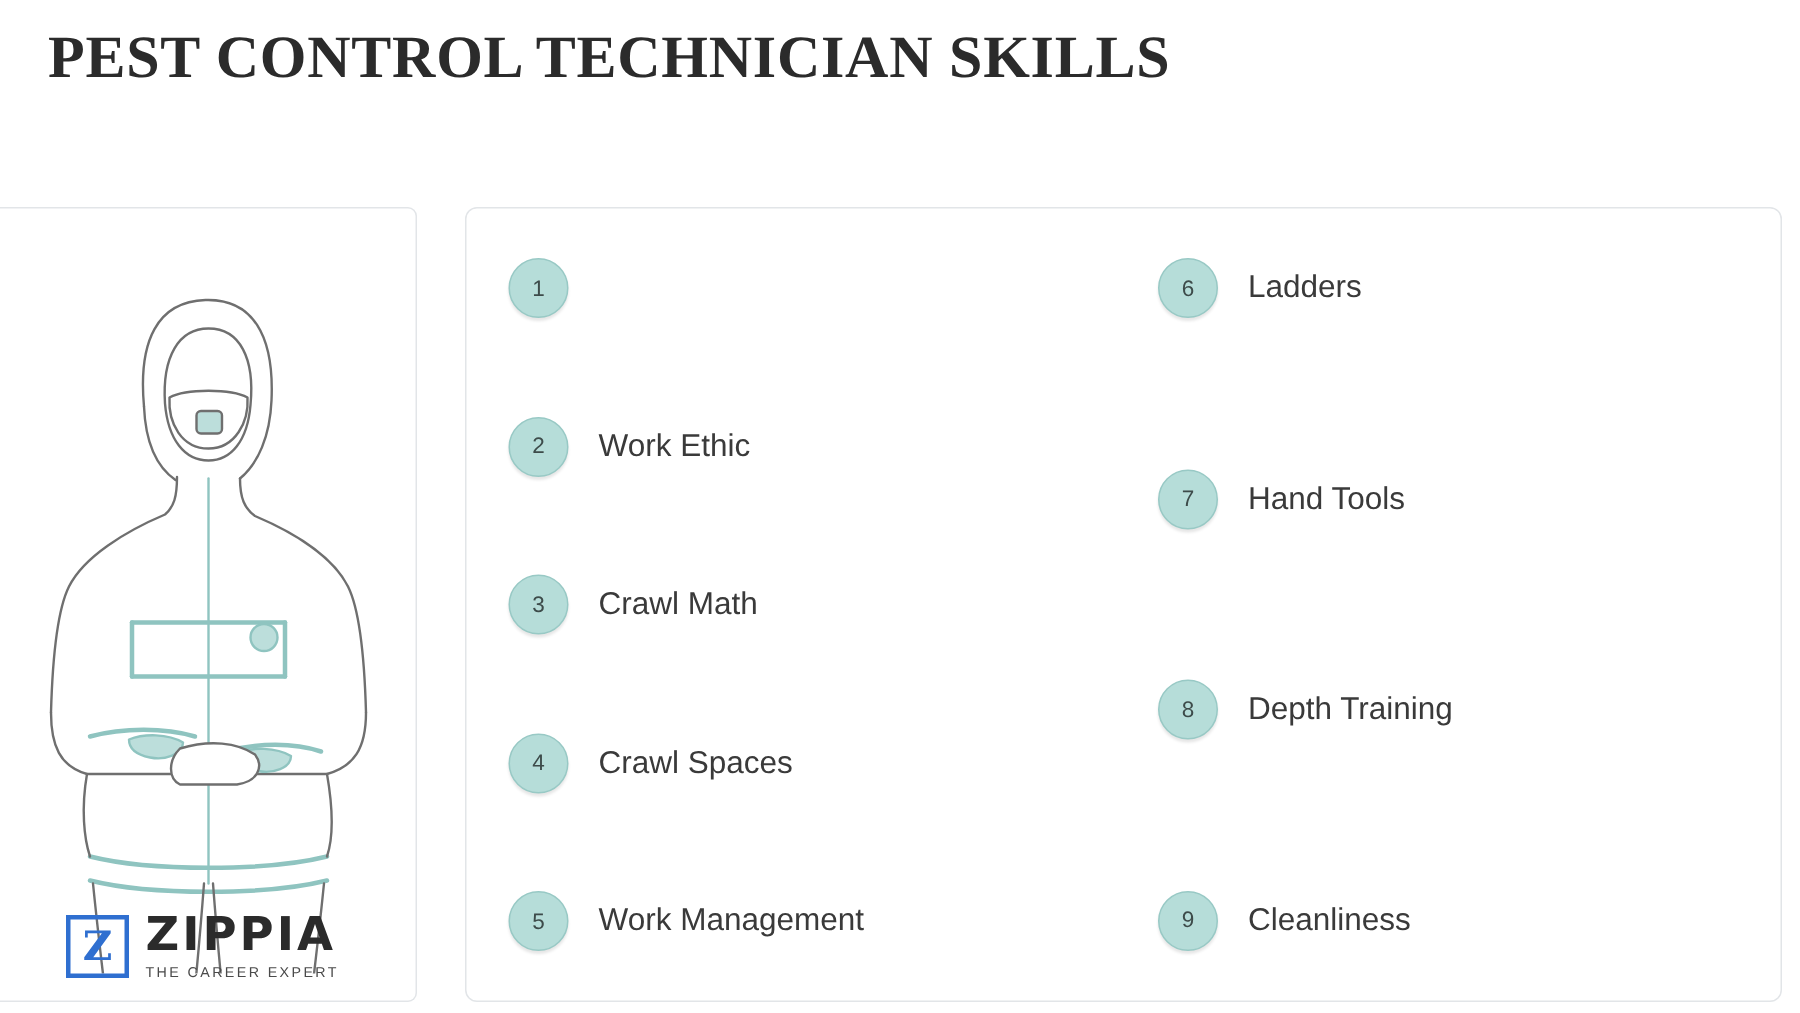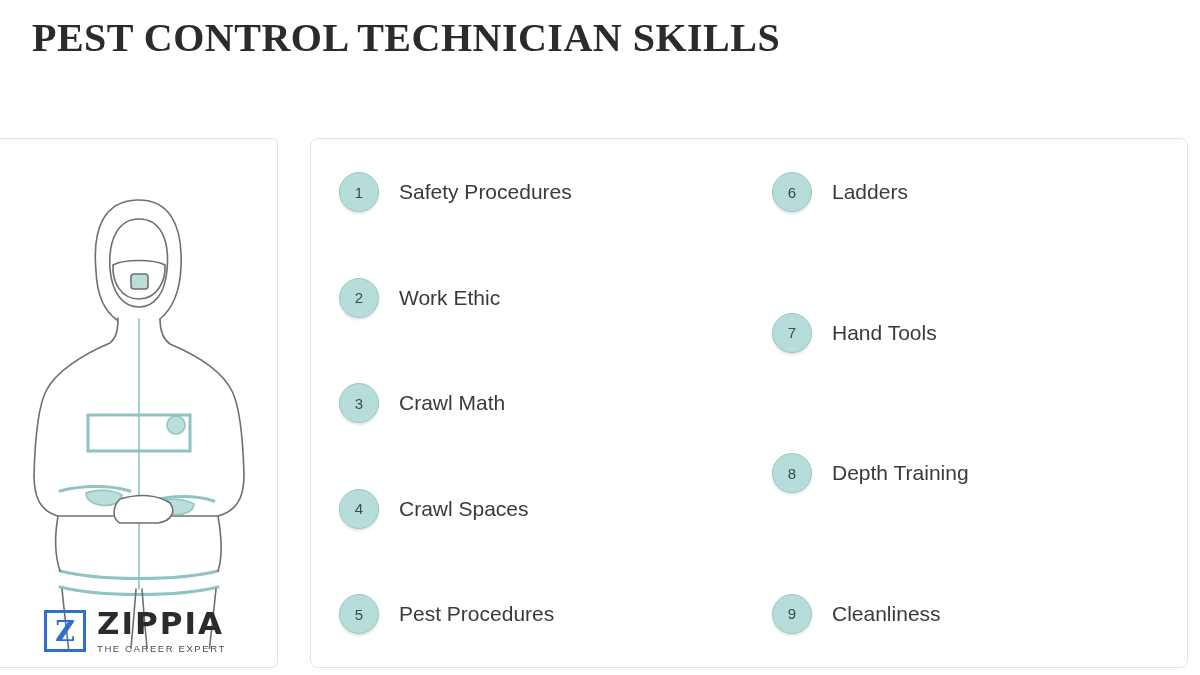--- a/index.html
+++ b/index.html
@@ -211,37 +211,36 @@
     <div id="logo-wordmark">ZIPPIA</div>
     <div id="logo-tagline">THE CAREER EXPERT</div>
   </div>
 </div>
 
 <div id="skills-card">
   <div class="skills-columns">
     <div class="skills-col col-left">
       <div class="skill-item">
         <div class="skill-badge">1</div>
-        <div class="skill-label">Safety Procedures</div>
       </div>
       <div class="skill-item">
         <div class="skill-badge">2</div>
         <div class="skill-label">Work Ethic</div>
       </div>
       <div class="skill-item">
         <div class="skill-badge">3</div>
         <div class="skill-label">Crawl Math</div>
       </div>
       <div class="skill-item">
         <div class="skill-badge">4</div>
         <div class="skill-label">Crawl Spaces</div>
       </div>
       <div class="skill-item">
         <div class="skill-badge">5</div>
-        <div class="skill-label">Pest Procedures</div>
+        <div class="skill-label">Work Management</div>
       </div>
     </div>
     <div class="skills-col col-right">
       <div class="skill-item">
         <div class="skill-badge">6</div>
         <div class="skill-label">Ladders</div>
       </div>
       <div class="skill-item">
         <div class="skill-badge">7</div>
         <div class="skill-label">Hand Tools</div>

